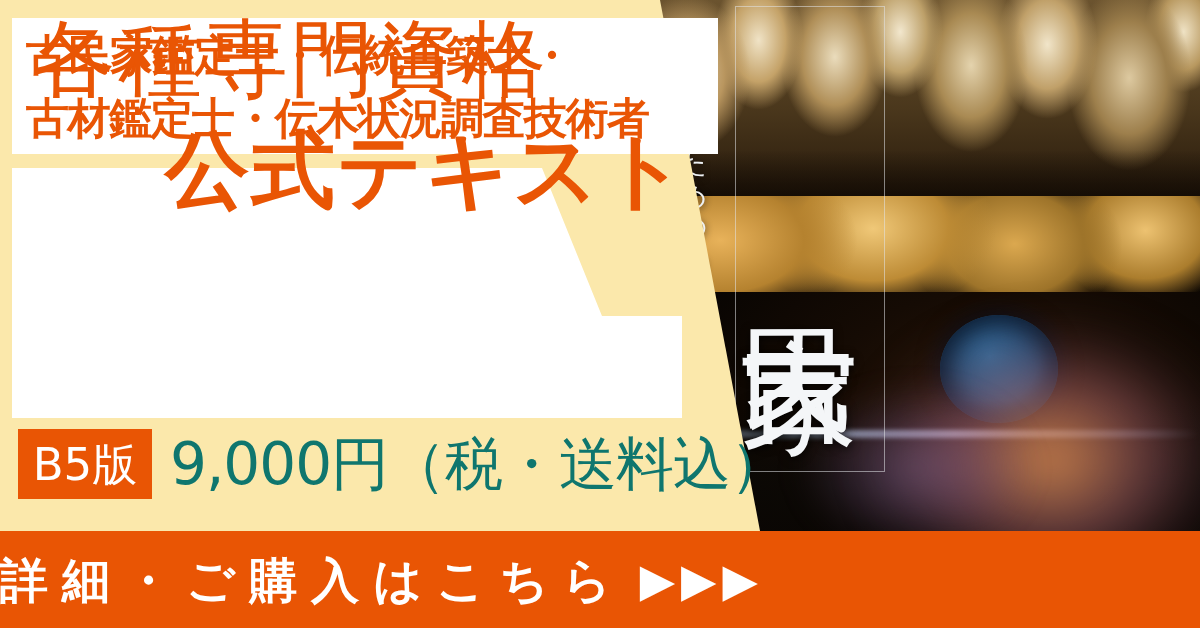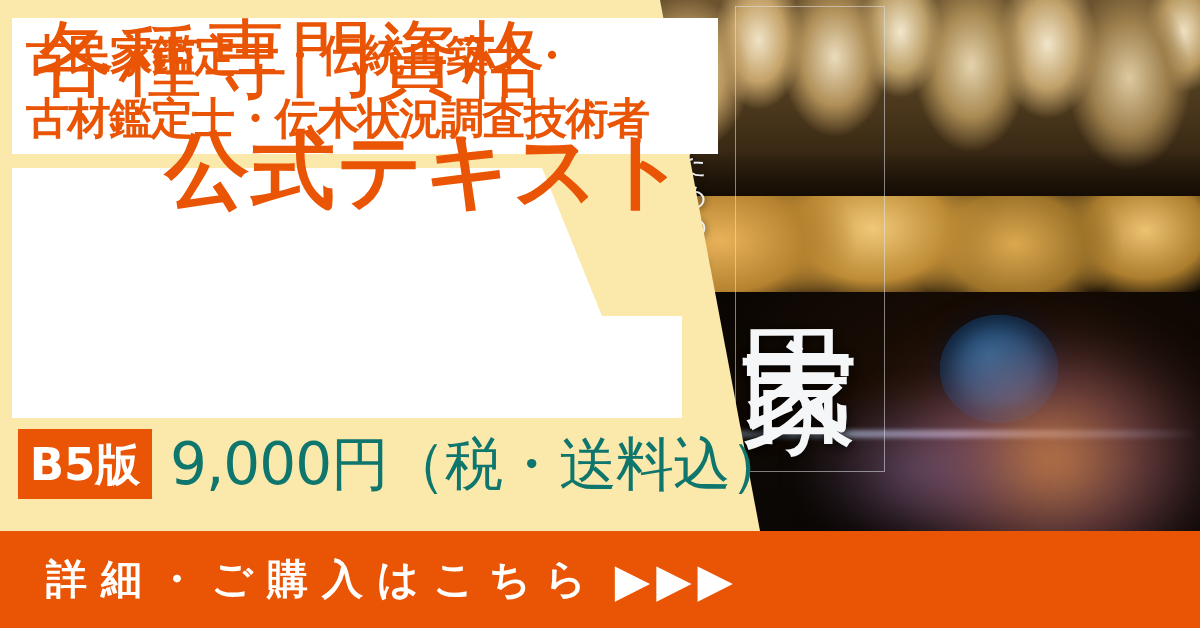--- a/index.html
+++ b/index.html
@@ -212,38 +212,38 @@
     white-space:nowrap;
   }
 
   
   .badge{
     position:absolute;left:18px;top:429px;width:134px;height:70px;
     background:#e95504;
     display:flex;align-items:center;justify-content:center;
   }
   .badge span{
-    color:#ffffff;font-weight:700;font-size:45px;line-height:1;letter-spacing:0px;
+    color:#ffffff;font-weight:400;font-size:45px;line-height:1;letter-spacing:0px;
   }
   .price{
     position:absolute;left:170px;top:432px;
     color:#0f766e;font-weight:400;font-size:58px;line-height:64px;
     letter-spacing:-1px;white-space:nowrap;
   }
 
   
   .cta{
     position:absolute;left:0;top:531px;width:1200px;height:97px;
     background:#e95504;
     display:flex;align-items:center;
   }
   .cta-text{
     color:#ffffff;font-weight:700;
-    font-size:41px;line-height:1;letter-spacing:14px;
-    margin-left:46px;white-space:nowrap;
+    font-size:48px;line-height:1;letter-spacing:14px;
+    white-space:nowrap;
   }
   .cta-arrows{
     color:#ffffff;font-size:46px;line-height:1;letter-spacing:6px;
     margin-left:14px;white-space:nowrap;
   }
 </style>
 </head>
 <body>
 
 <div id="banner">

